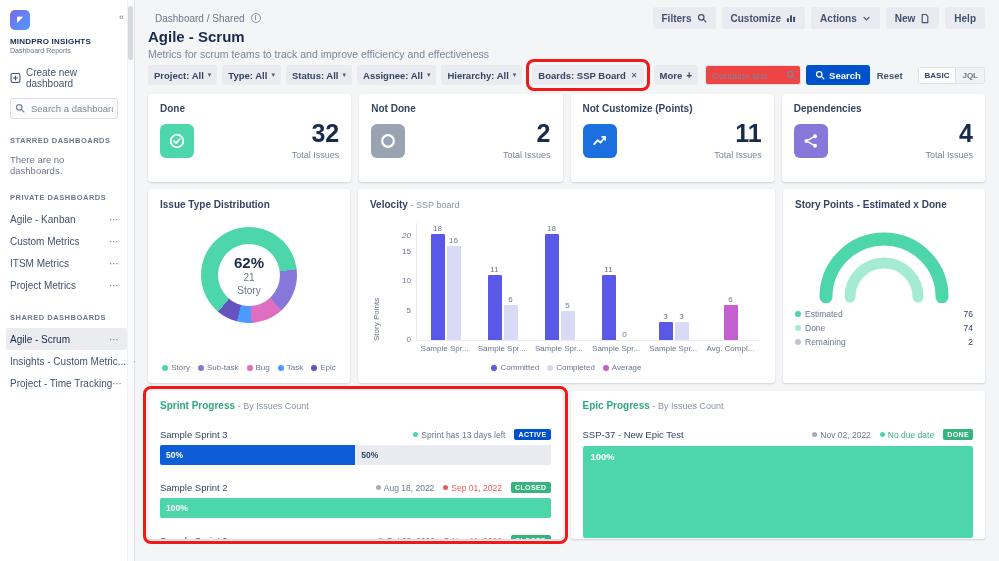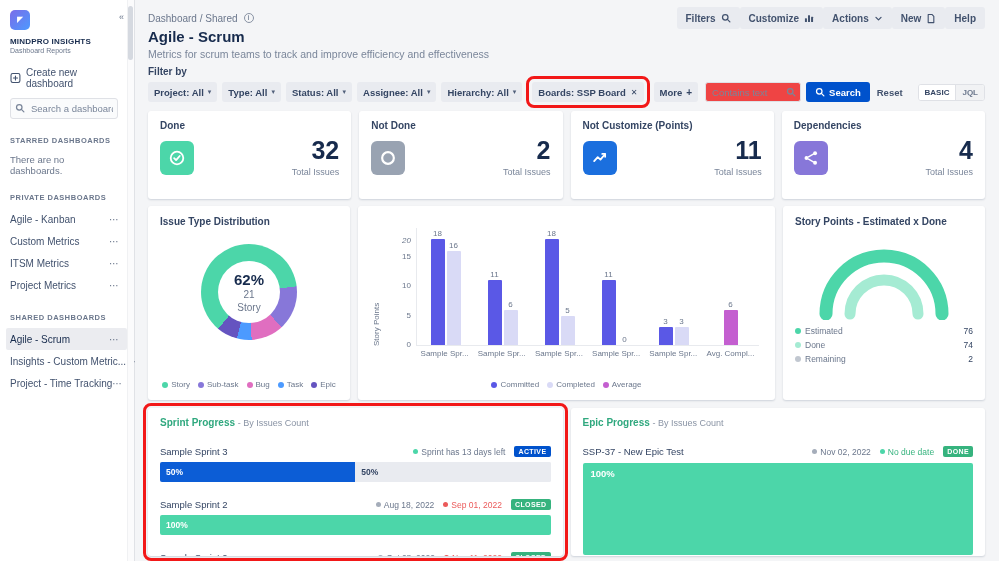--- a/index.html
+++ b/index.html
@@ -25,23 +25,23 @@
   .side-list { margin-top:6px; }
   .side-item { display:flex; justify-content:space-between; align-items:center; height:22px; font-size:10px; color:#42526e; cursor:pointer; margin:0 -9px 0 -4px; padding:0 7px 0 4px; border-radius:2px; white-space:nowrap; }
   .side-item.sel { background:#ebecf0; color:#172b4d; }
   .side-item .dots { color:#6b778c; font-size:10px; letter-spacing:1px; }
   .side-scroll { position:absolute; top:0; right:0; width:7px; height:100%; background:#fbfbfc; border-left:1px solid #f0f1f3; }
   .side-thumb { position:absolute; top:6px; right:1px; width:5px; height:54px; border-radius:3px; background:#d5d9e0; }
 
   
   .main { flex:1; padding:8px 14px 0 13px; overflow:hidden; }
   .topbar { display:flex; align-items:center; height:20px; }
-  .crumb { font-size:10px; color:#6b778c; display:flex; gap:6px; cursor:pointer; }
+  .crumb { font-size:10px; color:#6b778c; display:flex; gap:6px; cursor:pointer;margin-left:7px; }
   .info-dot { width:10px; height:10px; border:1px solid #8993a4; border-radius:50%; font-size:7px; line-height:8px; text-align:center; color:#8993a4; font-weight:700; }
-  .tb-actions { margin-left:auto; display:flex; }
+  .tb-actions { margin-left:auto; display:flex; gap:6px; }
   .tb-btn { display:flex; align-items:center; gap:5px; height:22px; padding:0 9px; background:#e9ebf0; border:none; border-radius:3px; font-size:10px; font-weight:600; color:#42526e; font-family:inherit; cursor:pointer; }
   .page-title { font-size:15px; font-weight:700; line-height:18px; color:#172b4d; }
   .page-sub { font-size:10.5px; color:#7a869a; margin-top:2px; line-height:12px; }
   .filter-label { font-size:10px; font-weight:600; color:#344563; margin-top:6px; line-height:11px; }
   .filter-bar { display:flex; align-items:center; gap:5px; margin-top:3px; height:24px; }
   .filter-bar > *, .chips-host > * { flex-shrink:0; }
   .chips-host { display:flex; gap:5px; align-items:center; }
   .chip { display:flex; align-items:center; gap:4px; height:20px; padding:0 6px; background:#e9ebf0; border-radius:3px; font-size:9.5px; font-weight:600; color:#344563; cursor:pointer; white-space:nowrap; }
   .chip .car { font-size:7px; color:#505f79; }
   .chip-x { font-size:8px; margin-left:1px; color:#344563; }
@@ -239,21 +239,20 @@
         </button>
         <button class="tb-btn">
           <span>Help</span>
         </button>
       </div>
   </div>
 
   <h1 class="page-title">Agile - Scrum</h1>
   <div class="page-sub">Metrics for scrum teams to track and improve efficiency and effectiveness</div>
 
-  <div class="filter-label">Filter by</div>
 
   <div class="filter-bar">
     <div class="chips-host">
         <div class="chip">
           <span>Project: All</span>
           <span class="car">▾</span>
         </div>
         <div class="chip">
           <span>Type: All</span>
           <span class="car">▾</span>
@@ -398,20 +397,21 @@
             <span>Task</span>
           </span>
           <span class="leg-item">
             <span class="leg-dot" style="background:#6554c0"></span>
             <span>Epic</span>
           </span>
         </div>
     </div>
 
     <div class="card chart-card c-vel">
+      <div class="card-title"><span>Velocity</span> <span class="sub">- SSP board</span></div>
       <div class="vwrap">
         <div class="vylabel">Story Points</div>
         <div class="vchart" id="vchart">
             <span class="vtick" style="bottom: -4px;">0</span>
             <span class="vtick" style="bottom: 25.5px;">5</span>
             <span class="vtick" style="bottom: 55px;">10</span>
             <span class="vtick" style="bottom: 84.5px;">15</span>
             <span class="vtick" style="bottom: 100px; font-style: italic;">20</span>
             <div class="vgroup">
               <div class="vbarcol">

